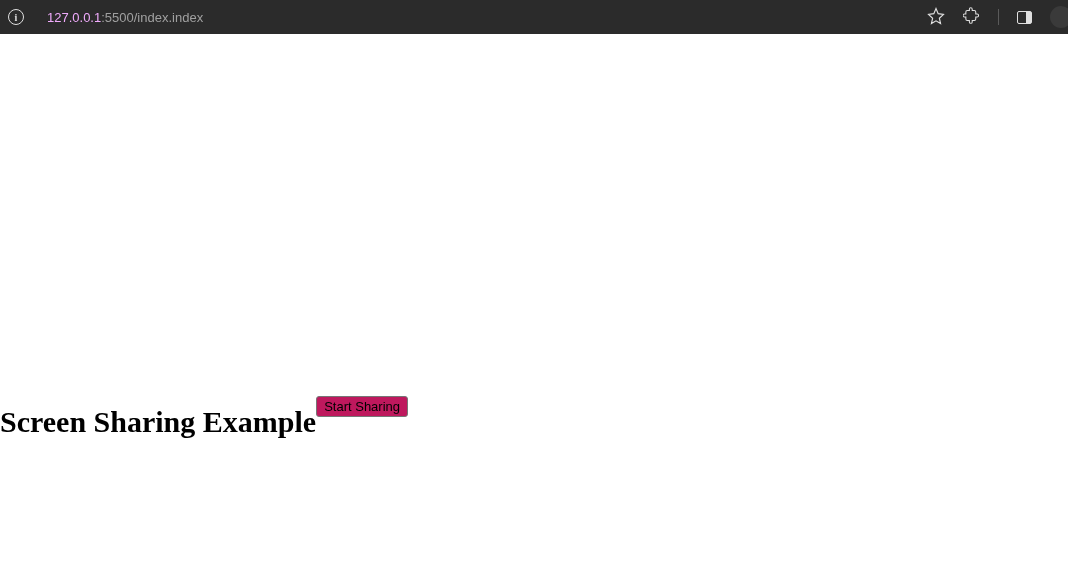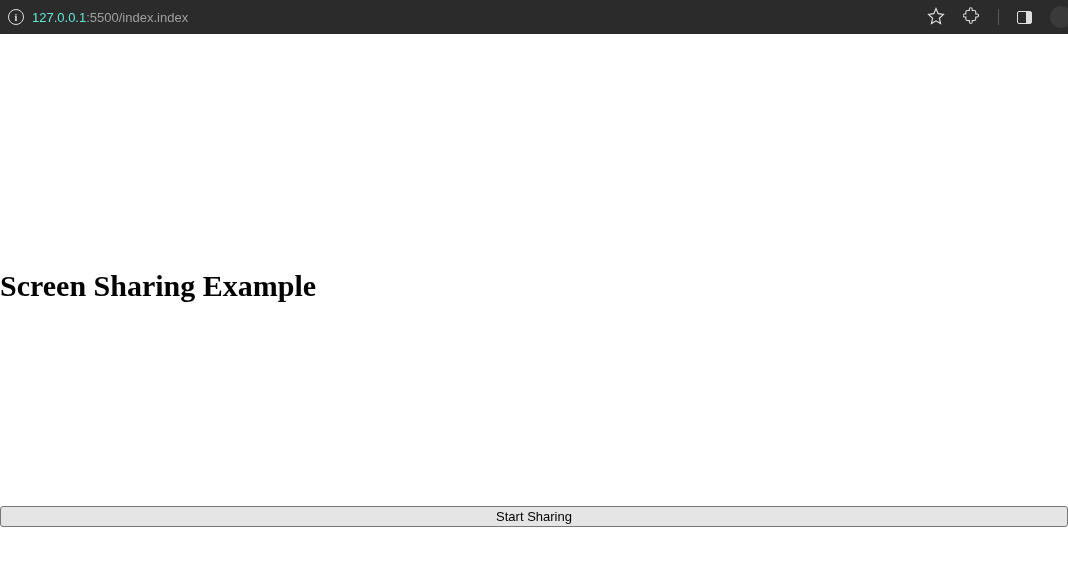--- a/index.html
+++ b/index.html
@@ -38,21 +38,22 @@
       justify-content: center;
       font-size: 10px;
       font-weight: bold;
       color: #e0e0e0;
       font-family: Georgia, serif;
     }
     .url {
       font-family: -apple-system, BlinkMacSystemFont, "Segoe UI", Arial, sans-serif;
     }
     .url-host {
-      color: #5eead4;
+      color: #f0abfc;
+      margin-left: 15px;
     }
     .url-path {
       color: #a0a0a0;
     }
     .browser-actions {
       margin-left: auto;
       display: flex;
       align-items: center;
       gap: 18px;
     }
@@ -95,35 +96,36 @@
       width: 22px;
       height: 22px;
       border-radius: 50%;
       background: #3a3a3a;
       margin-right: -12px;
     }
     .content {
       background: white;
       height: calc(100% - 34px);
       display: flex;
-      flex-direction: column;
+      flex-direction: row;
+      align-items: center;
     }
     .page-title {
       font-family: "Times New Roman", Times, serif;
       font-size: 30px;
       font-weight: bold;
       color: #000;
       margin-top: 235px;
     }
     .start-button {
       margin-top: 203px;
       font-family: Arial, sans-serif;
       font-size: 13px;
       padding: 2px 7px;
-      background: #e5e5e5;
+      background: #be185d;
       border: 1px solid #767676;
       border-radius: 3px;
       cursor: pointer;
       color: #000;
     }
   </style>
 </head>
 <body>
 
 <div class="browser-bar">

